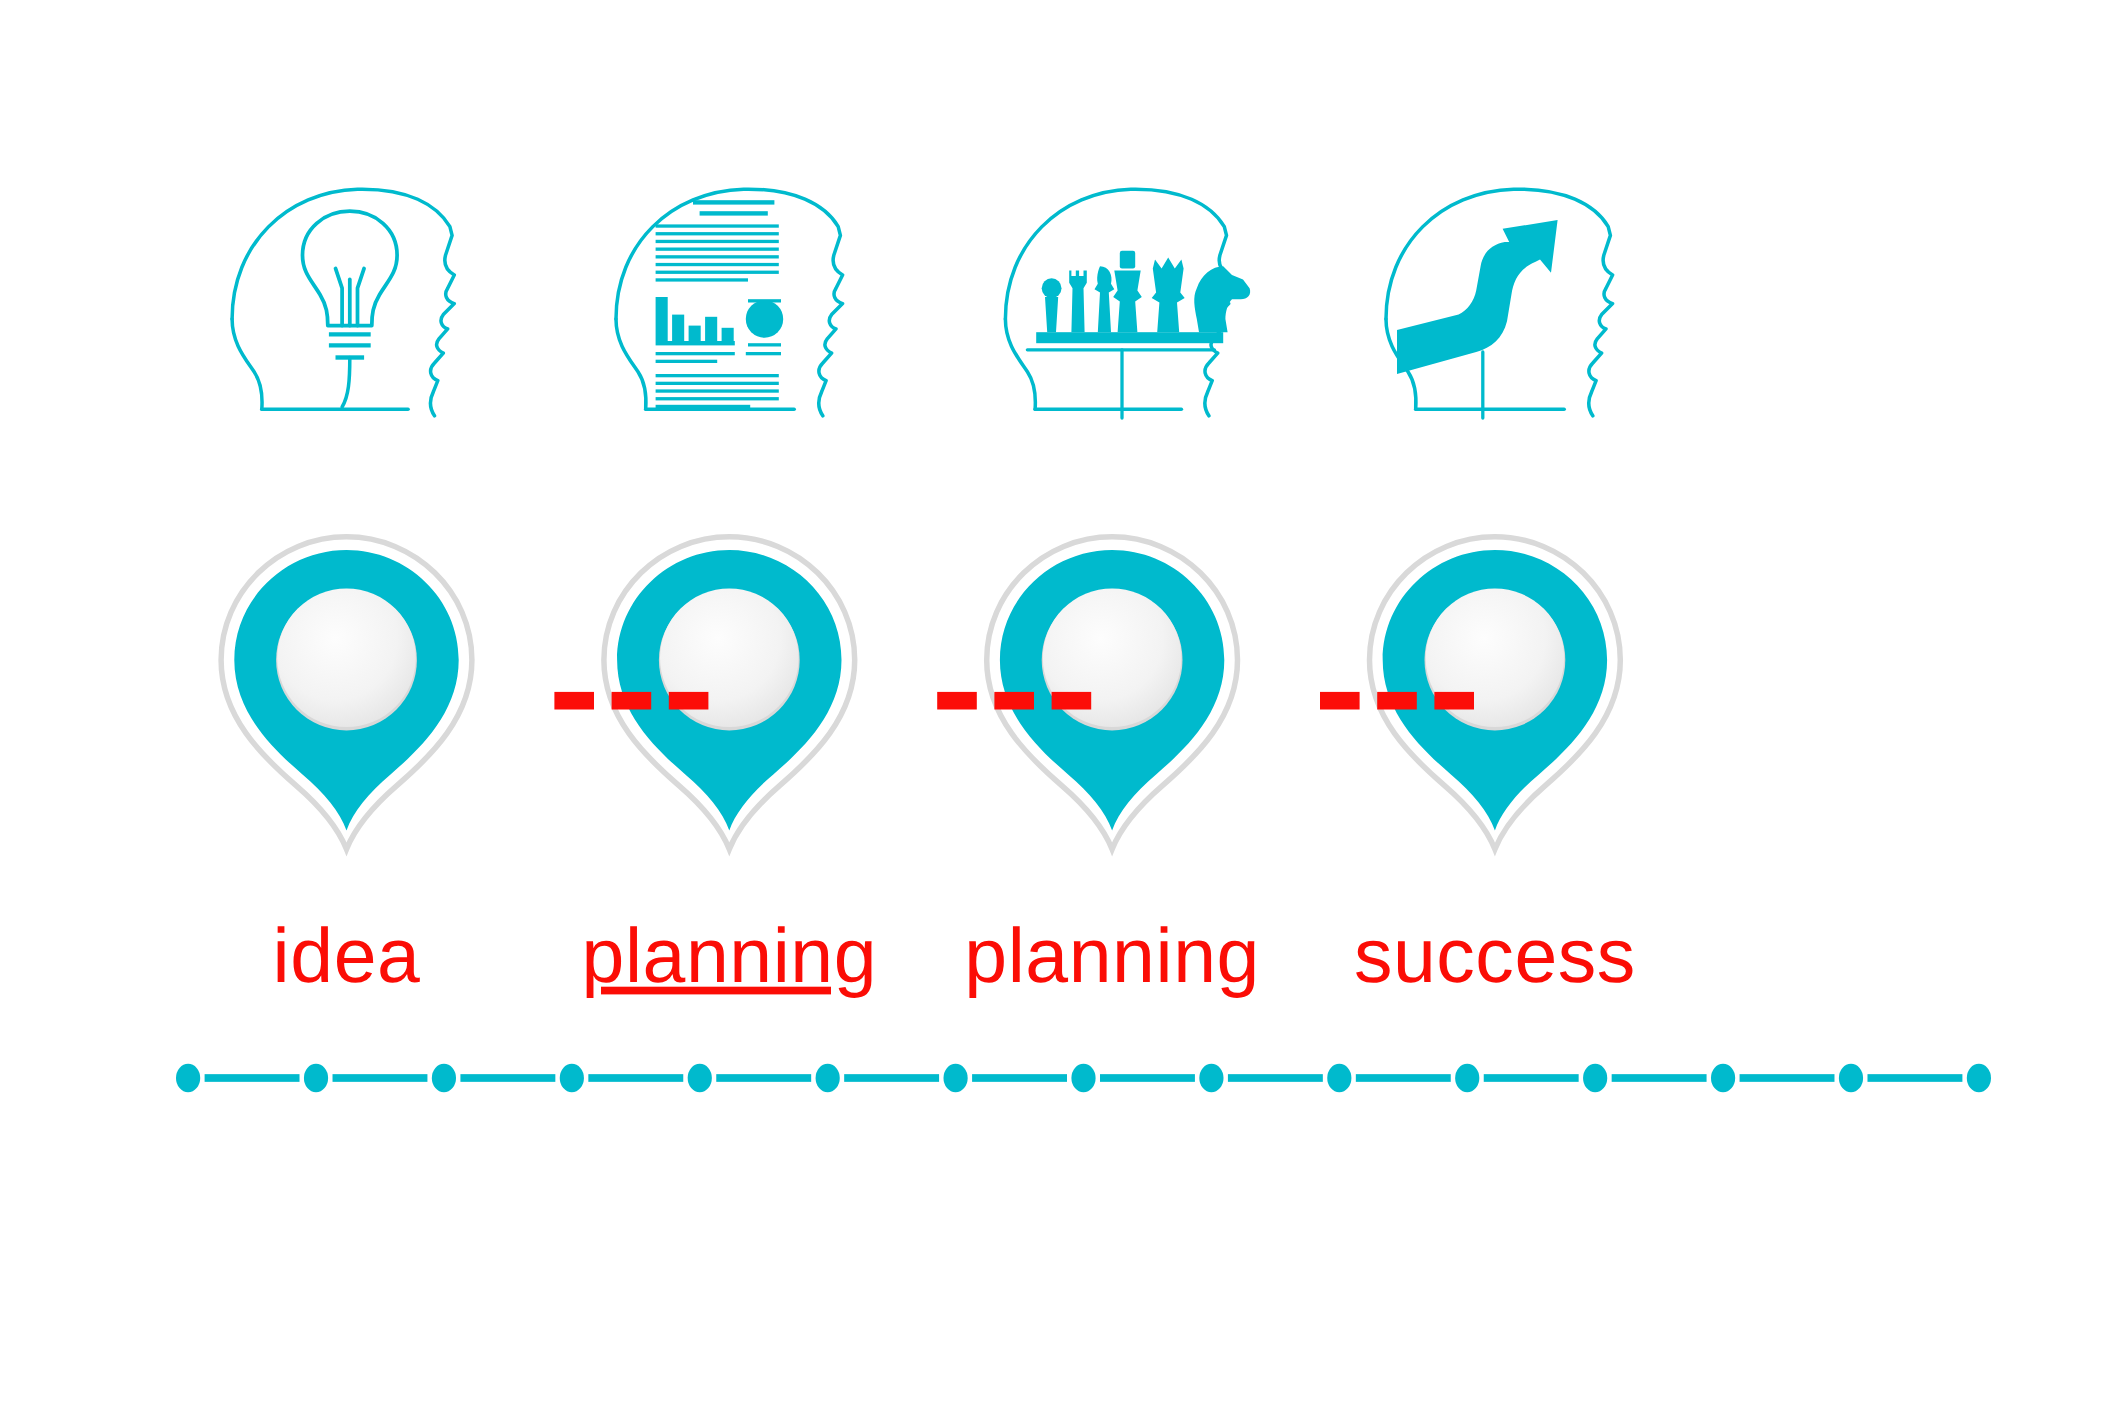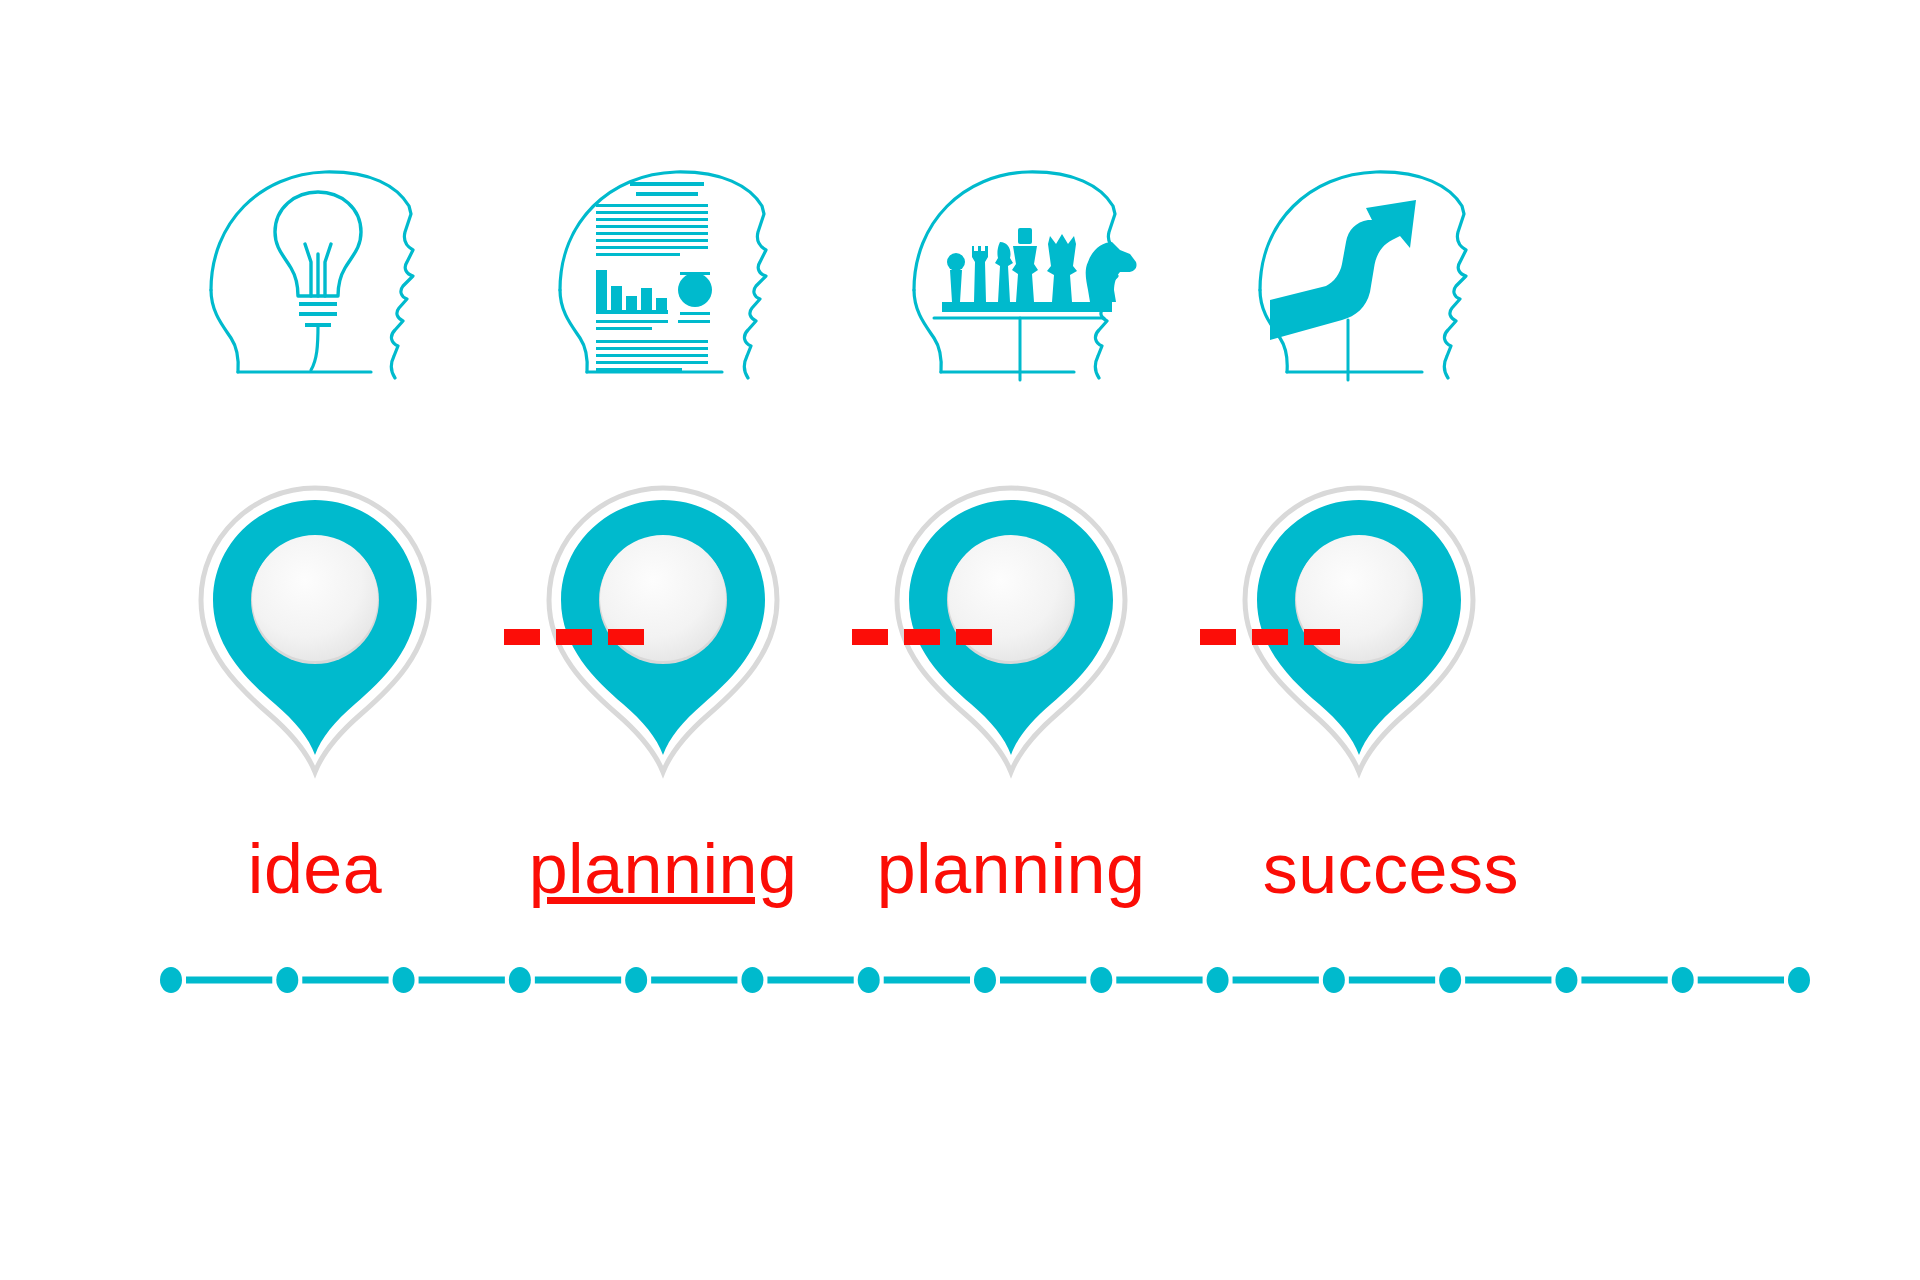--- a/index.html
+++ b/index.html
@@ -466,21 +466,21 @@
   <div class="dash-link" style="left:1200px;">
     <span class="dash"></span>
     <span class="dash"></span>
     <span class="dash"></span>
   </div>
 
   <div class="label-row">
     <div class="step-label" style="left:115px;">idea</div>
     <div class="step-label" style="left:463px;text-decoration:underline;">planning</div>
     <div class="step-label" style="left:811px;">planning</div>
-    <div class="step-label" style="left:1119px;text-align:right;">success</div>
+    <div class="step-label" style="left:1159px;">success</div>
   </div>
 
   <div class="rail">
     <svg id="rail-svg" width="1650" height="40" viewBox="0 0 1650 40">
         <rect x="26" y="16.5" width="86.28571428571429" height="7" fill="#00bacd"></rect>
         <rect x="142.28571428571428" y="16.5" width="86.2857142857143" height="7" fill="#00bacd"></rect>
         <rect x="258.57142857142856" y="16.5" width="86.28571428571433" height="7" fill="#00bacd"></rect>
         <rect x="374.8571428571429" y="16.5" width="86.28571428571428" height="7" fill="#00bacd"></rect>
         <rect x="491.14285714285717" y="16.5" width="86.28571428571428" height="7" fill="#00bacd"></rect>
         <rect x="607.4285714285714" y="16.5" width="86.28571428571433" height="7" fill="#00bacd"></rect>

